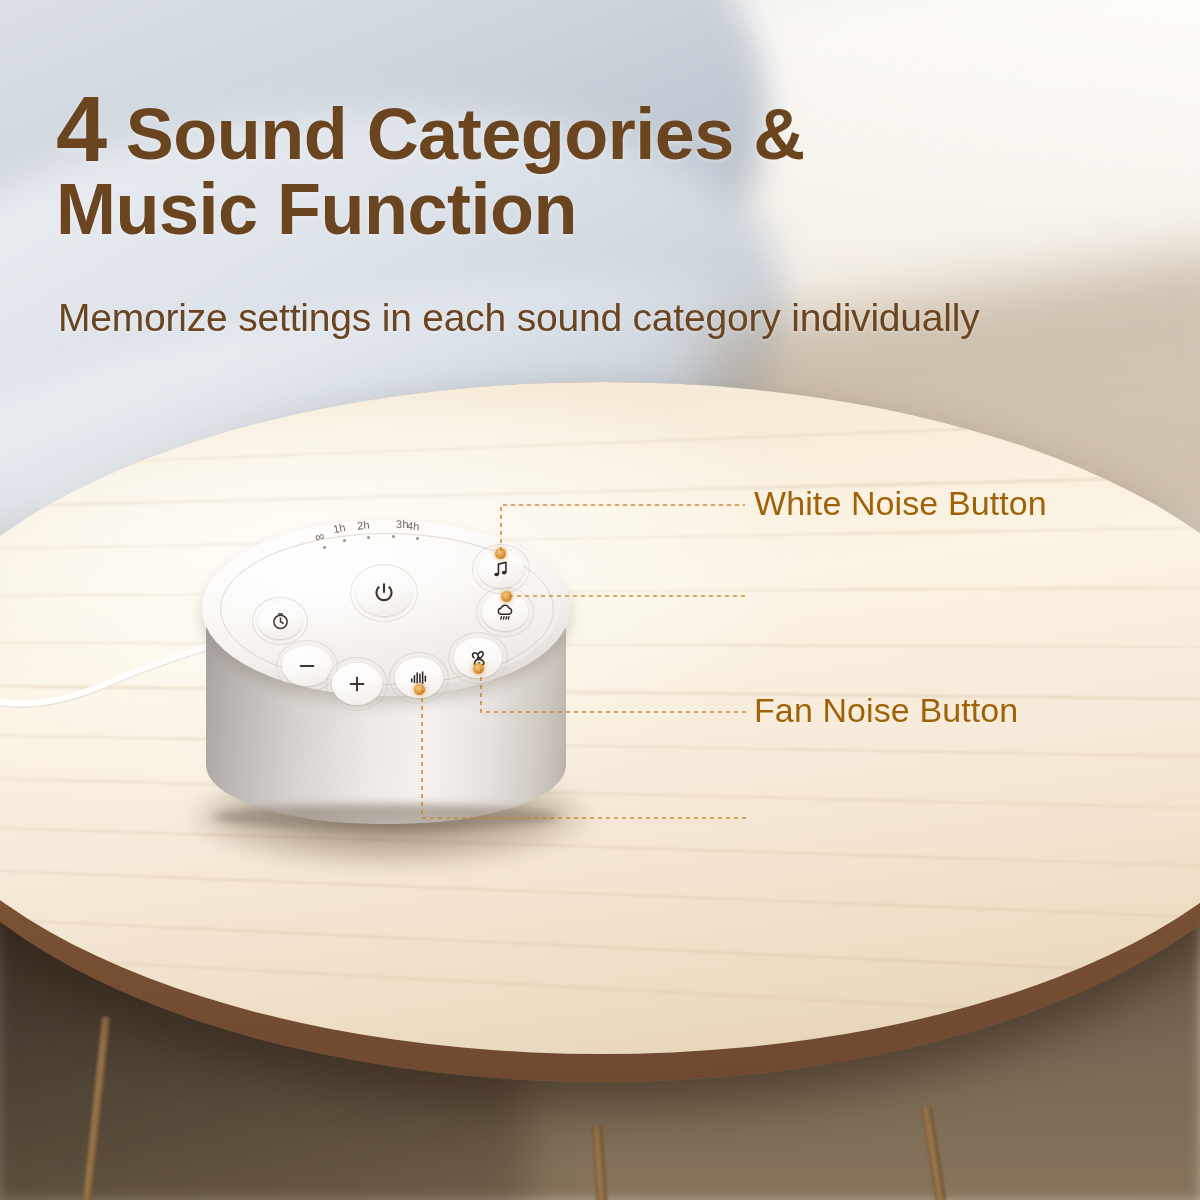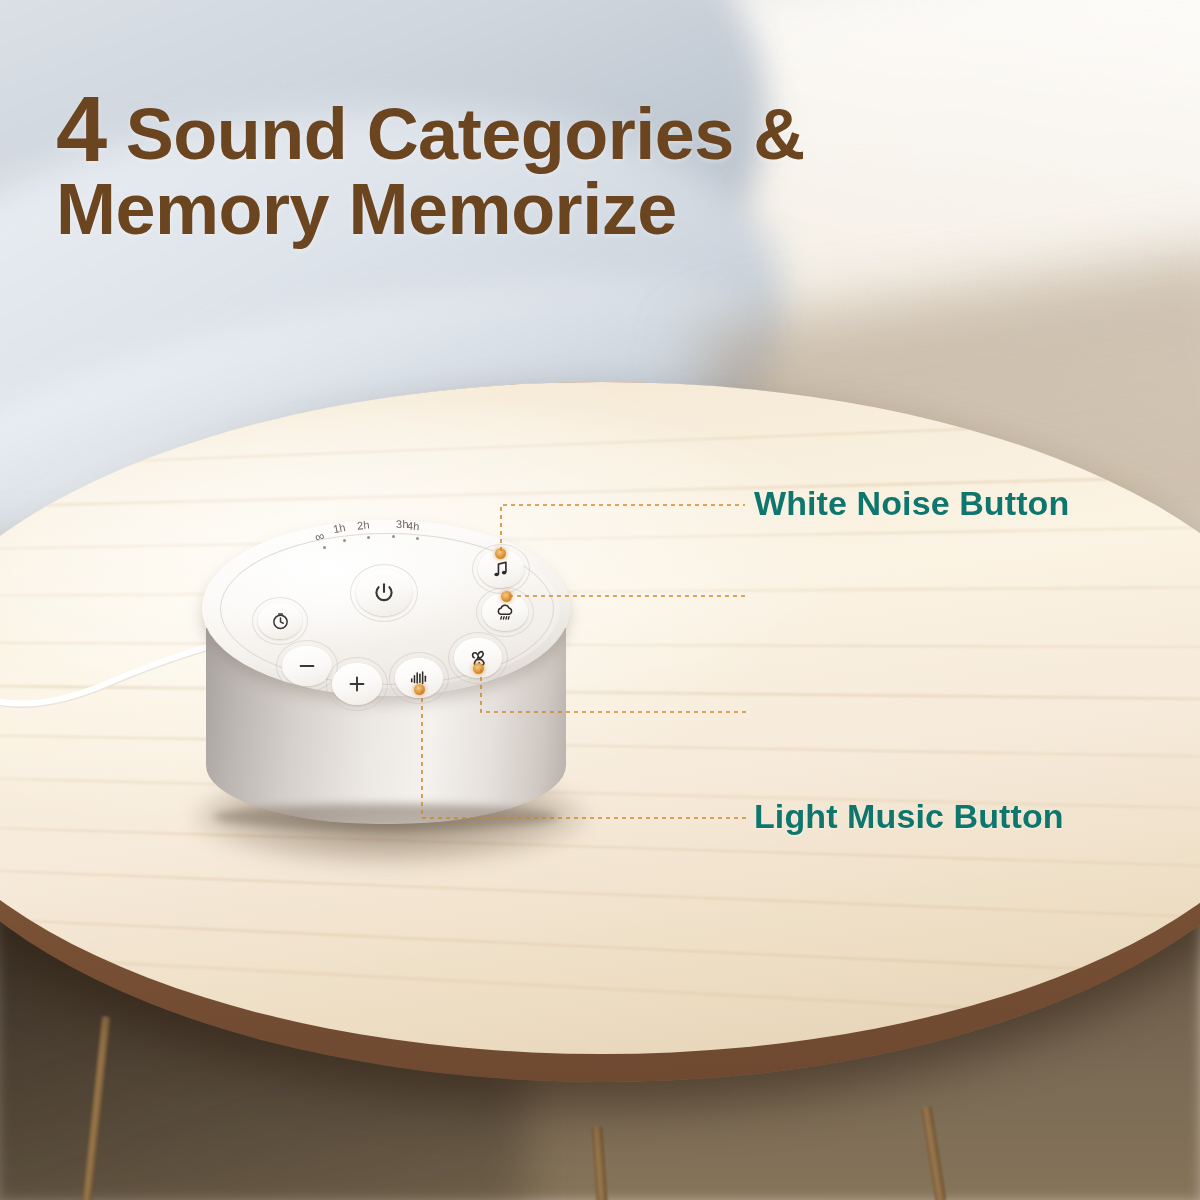--- a/index.html
+++ b/index.html
@@ -112,21 +112,21 @@
   .tlabel{position:absolute;color:#70655c;font-size:11px;letter-spacing:.2px;
     font-family:"Liberation Sans",sans-serif;white-space:nowrap;}
   .tdot{position:absolute;width:3px;height:3px;border-radius:50%;background:#9a8f85;}
 
   .marker{position:absolute;width:11px;height:11px;border-radius:50%;
     background:radial-gradient(circle at 42% 38%,#f6c98d,#d98f2e 58%,#b46f18);
     box-shadow:0 0 5px rgba(203,133,42,.7);}
 
   
   .callout-svg{position:absolute;left:0;top:0;width:1200px;height:1200px;pointer-events:none;}
-  .clabel{position:absolute;color:#0f766e;font-weight:700;font-size:34px;letter-spacing:.1px;
+  .clabel{position:absolute;color:#a16207;font-weight:400;font-size:34px;letter-spacing:.1px;
     font-family:"Liberation Sans",sans-serif;white-space:nowrap;
     text-shadow:0 1px 2px rgba(255,250,240,.65);}
 
   
   .headline{position:absolute;left:56px;top:88px;width:960px;color:#6B4420;
     font-family:"Liberation Sans",sans-serif;font-weight:700;font-size:72px;line-height:.97;
     letter-spacing:-.5px;text-shadow:0 2px 5px rgba(255,255,255,.35);}
   .headline .big{font-size:92px;line-height:.9;vertical-align:-2px;letter-spacing:-1px;}
   .headline .l2{display:block;margin-top:4px;}
   .subline{position:absolute;left:58px;top:296px;color:#6B4420;
@@ -283,20 +283,21 @@
 
       <path d="M509 596 H748"></path>
 
       <path d="M481 669 V712 H748"></path>
 
       <path d="M422 690 V818 H748"></path>
     </g>
   </svg>
 
   <div class="clabel" style="left:754px;top:484px;">White Noise Button</div>
-  <div class="clabel" style="left:754px;top:797px;">Light Music Button</div>
+  <div class="clabel" style="left:754px;top:691px;">Fan Noise Button</div>
 
   <div class="headline">
     <span class="big">4</span><span> Sound Categories &amp;</span>
-    <span class="l2">Memory Memorize</span>
+    <span class="l2">Music Function</span>
   </div>
+  <div class="subline">Memorize settings in each sound category individually</div>
 
 </div>
 
 </body></html>

